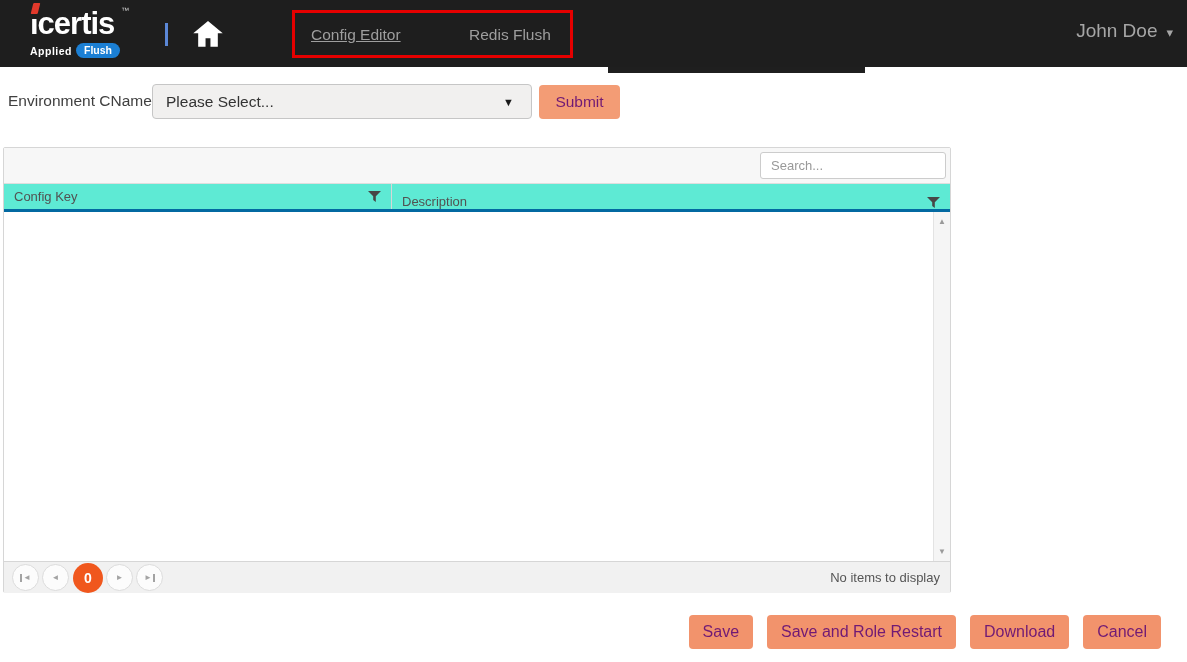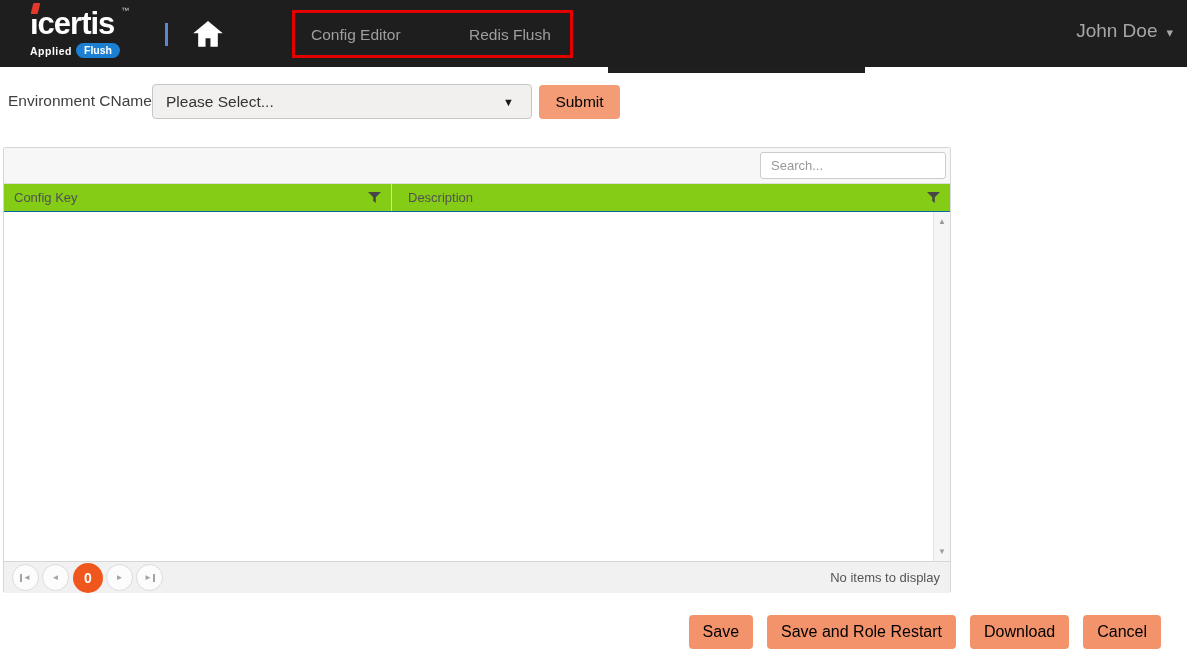--- a/index.html
+++ b/index.html
@@ -18,48 +18,48 @@
   .dot-red { position:absolute; left:2px; top:-5px; width:7px; height:11px; background:#e1392b; transform:skewX(-14deg); border-radius:1px; }
   .tm { position:absolute; right:-9px; top:-2px; font-size:8px; color:#cfcfcf; }
   .tagline { margin-top:2px; text-align:center; white-space:nowrap; }
   .tagline-left { font-size:10.5px; font-weight:bold; color:#fff; letter-spacing:0.5px; vertical-align:middle; }
   .cloud-badge { display:inline-block; margin-left:4px; background:#1b7fd4; color:#fff; font-size:10.5px; font-weight:bold; padding:1px 8px 2px; border-radius:9px; vertical-align:middle; }
 
   .nav-sep { position:absolute; left:165px; top:23px; width:3px; height:23px; background:#5b87d6; }
   .home { position:absolute; left:193px; top:21px; width:30px; height:27px; cursor:pointer; }
 
   .tab { position:absolute; top:26px; font-size:15.5px; color:#9e9e9e; cursor:pointer; text-decoration:none; }
-  .tab-1 { left:311px; }
+  .tab-1 { left:311px;text-decoration:underline; }
   .tab-2 { left:469px;text-align:center; }
 
   .red-annotation { position:absolute; left:292px; top:10px; width:281px; height:48px; border:3px solid #e50000; pointer-events:none; }
 
   .user { position:absolute; right:14px; top:20px; color:#a6a6a6; font-size:19px; cursor:pointer; }
   .user .caret { font-size:13px; margin-left:9px; color:#a6a6a6; }
 
   
   .env-label { position:absolute; left:8px; top:92px; font-size:15.5px; color:#404040; }
   .dropdown { position:absolute; left:152px; top:84px; width:380px; height:35px; background:#f1f0ef; border:1px solid #c6c6c6; border-radius:4px; display:flex; align-items:center; cursor:pointer; }
   .dropdown .dd-value { padding-left:13px; font-size:15.5px; color:#333; flex:1; }
   .dropdown .dd-caret { font-size:11px; color:#1a1a1a; padding-right:17px; }
-  .btn-orange { background:#f2936c; color:#000000; border:none; border-radius:4px; font-family:"Liberation Sans",sans-serif; cursor:pointer; }
+  .btn-orange { background:#f2936c; color:#701a75; border:none; border-radius:4px; font-family:"Liberation Sans",sans-serif; cursor:pointer; }
   .submit-btn { position:absolute; left:539px; top:85px; width:81px; height:34px; font-size:15.5px; background:#f39c75; }
 
   
   .grid { position:absolute; left:3px; top:147px; width:948px; height:446px; border:1px solid #d6d6d6; border-radius:2px; background:#fff; }
   .grid-toolbar { position:relative; height:36px; background:#f7f7f7; border-bottom:1px solid #dedede; }
   .searchbox { position:absolute; right:4px; top:4px; width:186px; height:27px; background:#fff; border:1px solid #ccc; border-radius:3px; display:flex; align-items:center; }
   .searchbox input { flex:1; border:none; outline:none; background:transparent; padding:0 4px 0 10px; font-size:13px; color:#444; font-family:"Liberation Sans",sans-serif; }
   .searchbox input::placeholder { color:#999; }
   .searchbox .mag { width:15px; height:15px; margin-right:7px; }
 
-  .grid-header { display:flex; height:28px; background:#84cc16; border-bottom:1px solid #0369a1;gap:6px; }
+  .grid-header { display:flex; height:28px; background:#5eead4; border-bottom:3px solid #0369a1; }
   .gh-cell { display:flex; align-items:center; justify-content:space-between; padding:0 10px; border-right:1px solid #d6d6d6; }
   .gh-cell:last-child { border-right:none; }
-  .gh-c1 { width:388px; } .gh-c2 { width:389px; } .gh-c3 { flex:1; }
+  .gh-c1 { width:388px; } .gh-c2 { width:389px; } .gh-c3 { flex:1;align-items:flex-end; }
   .gh-label { font-size:13px; color:#525252; }
   .funnel { width:13px; height:12px; cursor:pointer; }
 
   .grid-body { position:relative; height:349px; background:#fff; }
   .vscroll { position:absolute; right:0; top:0; width:17px; height:349px; background:#f5f5f5; border-left:1px solid #e3e3e3; }
   .sb-arrow { position:absolute; left:0; width:16px; text-align:center; font-size:8px; color:#9a9a9a; cursor:pointer; }
   .sb-up { top:5px; } .sb-down { bottom:5px; }
 
   .pager { position:relative; height:32px; background:#f1f1f1; border-top:1px solid #d6d6d6; display:flex; align-items:center; padding-left:8px; }
   .pg-btn { width:27px; height:27px; border-radius:50%; background:#fcfcfc; border:1px solid #dcdcdc; margin-right:3px; display:flex; align-items:center; justify-content:center; color:#a3a3a3; font-size:8px; cursor:pointer; }

